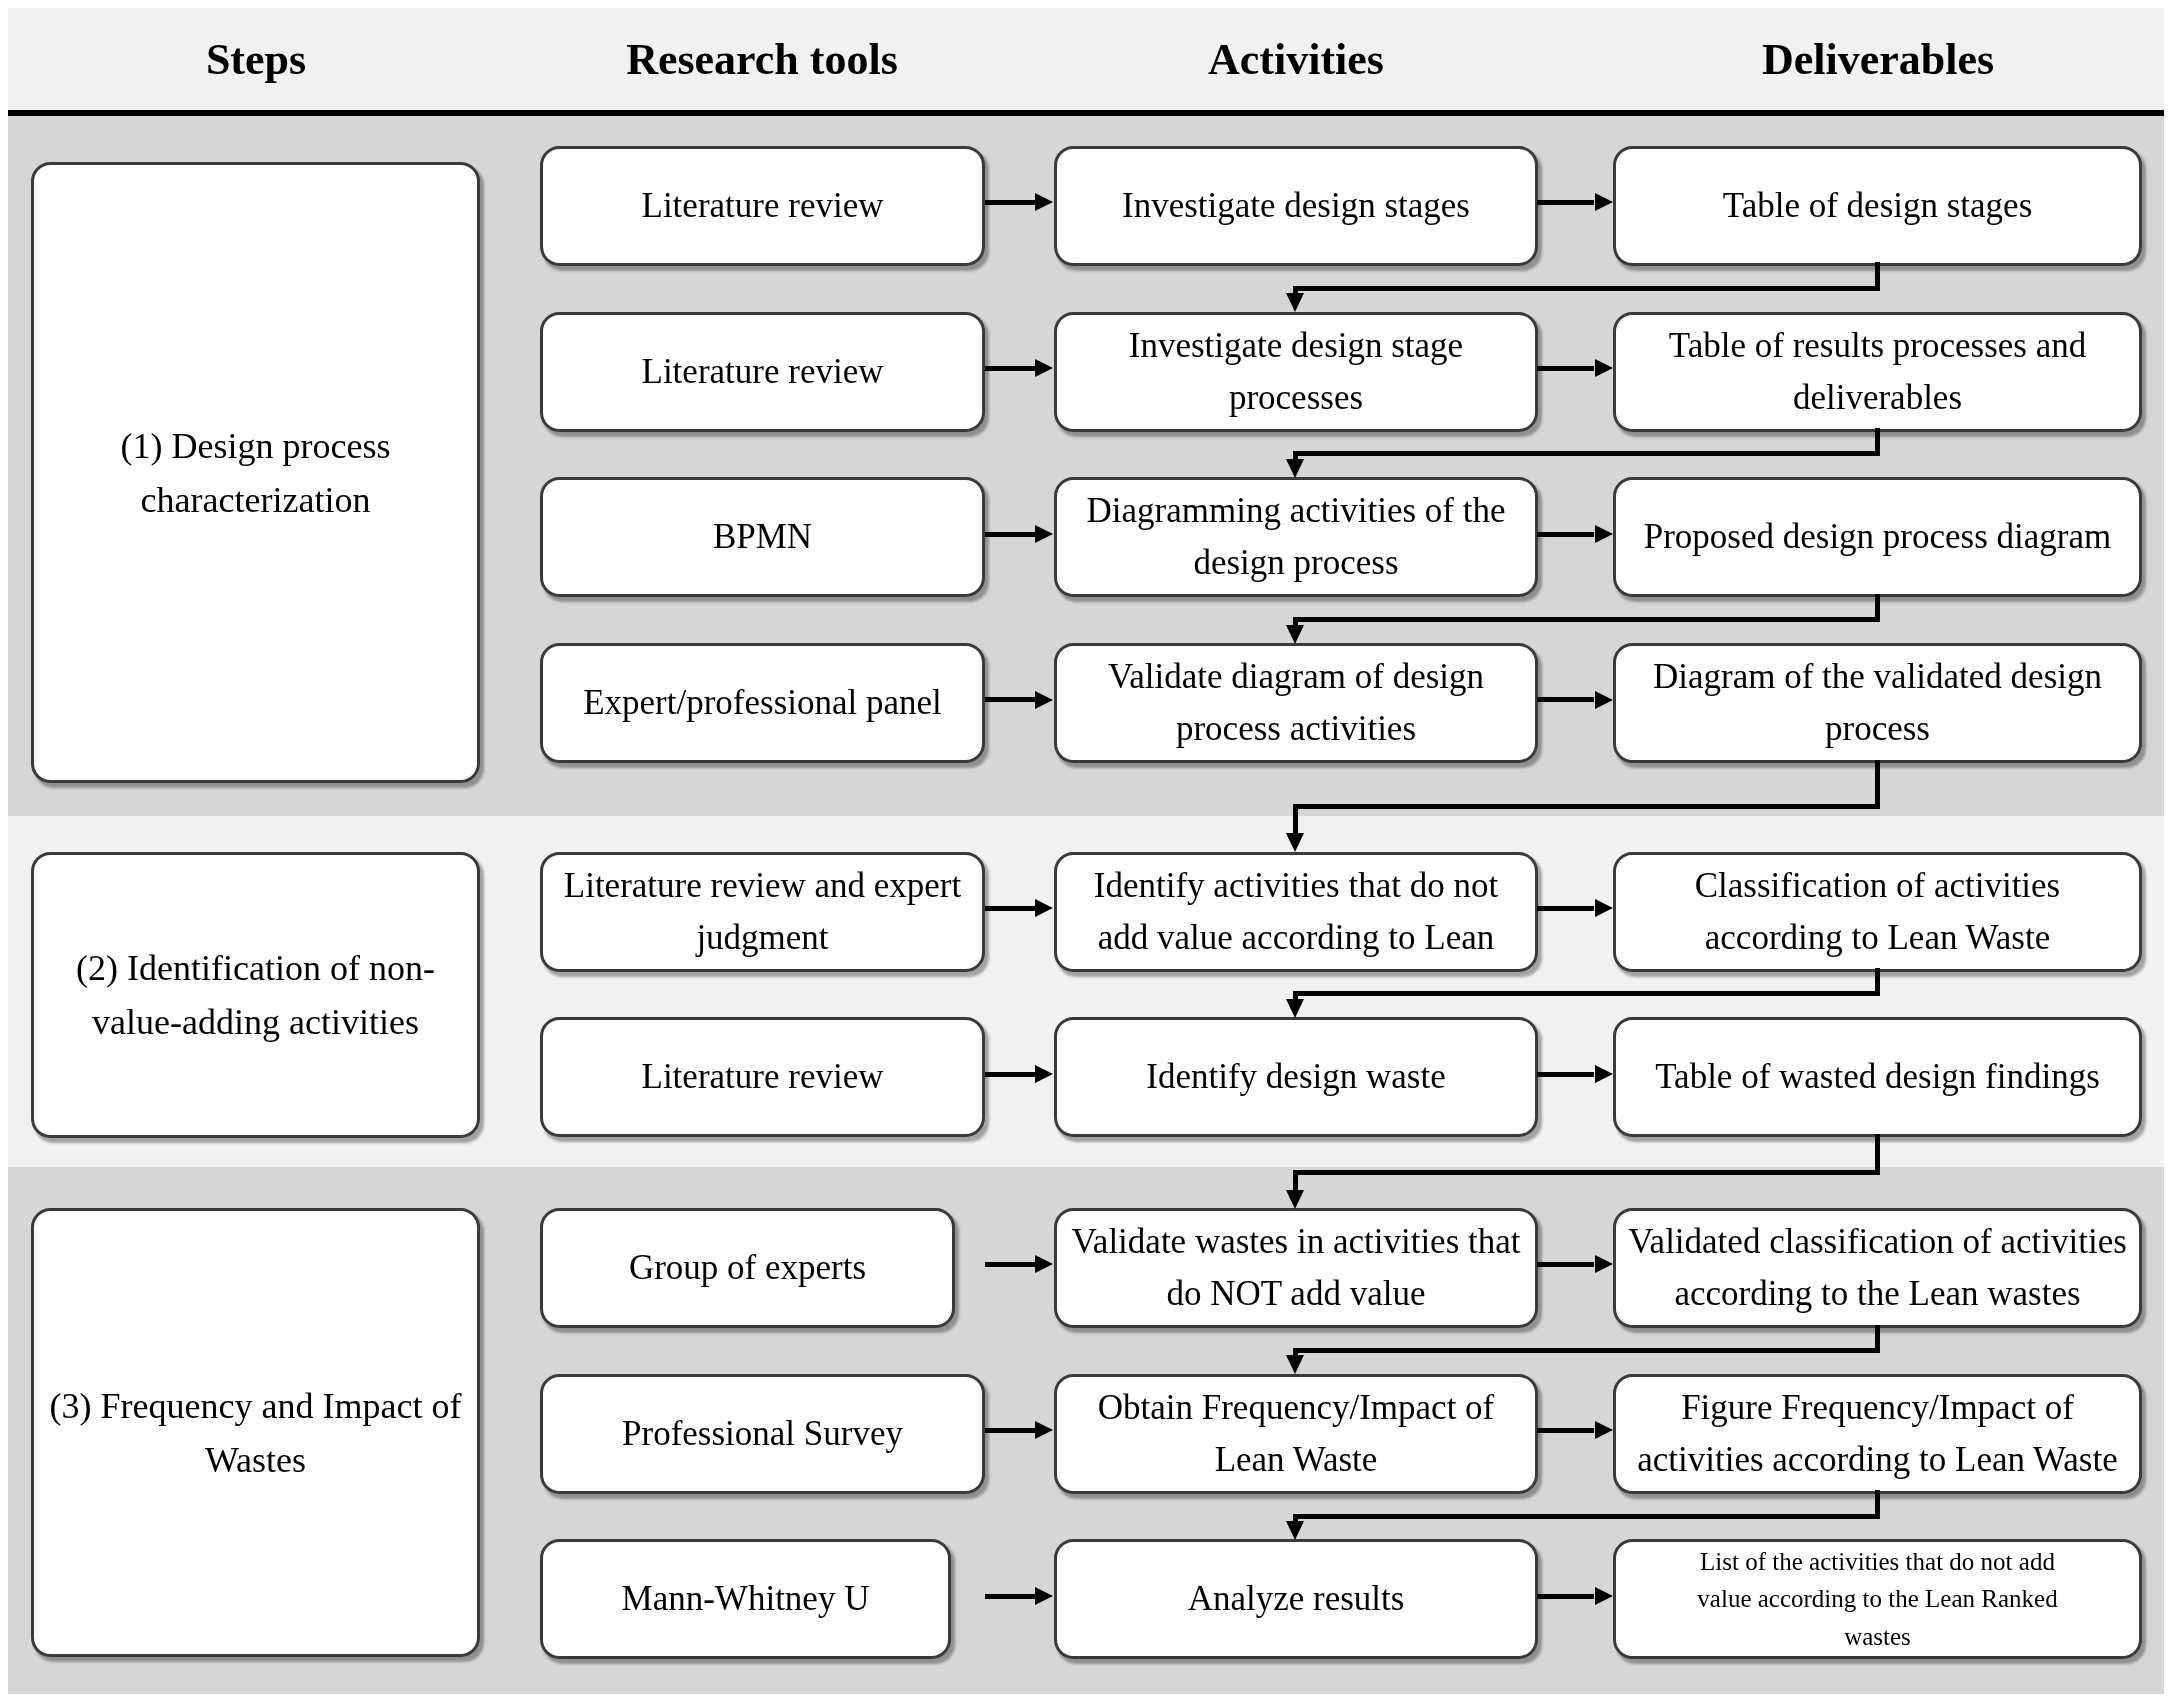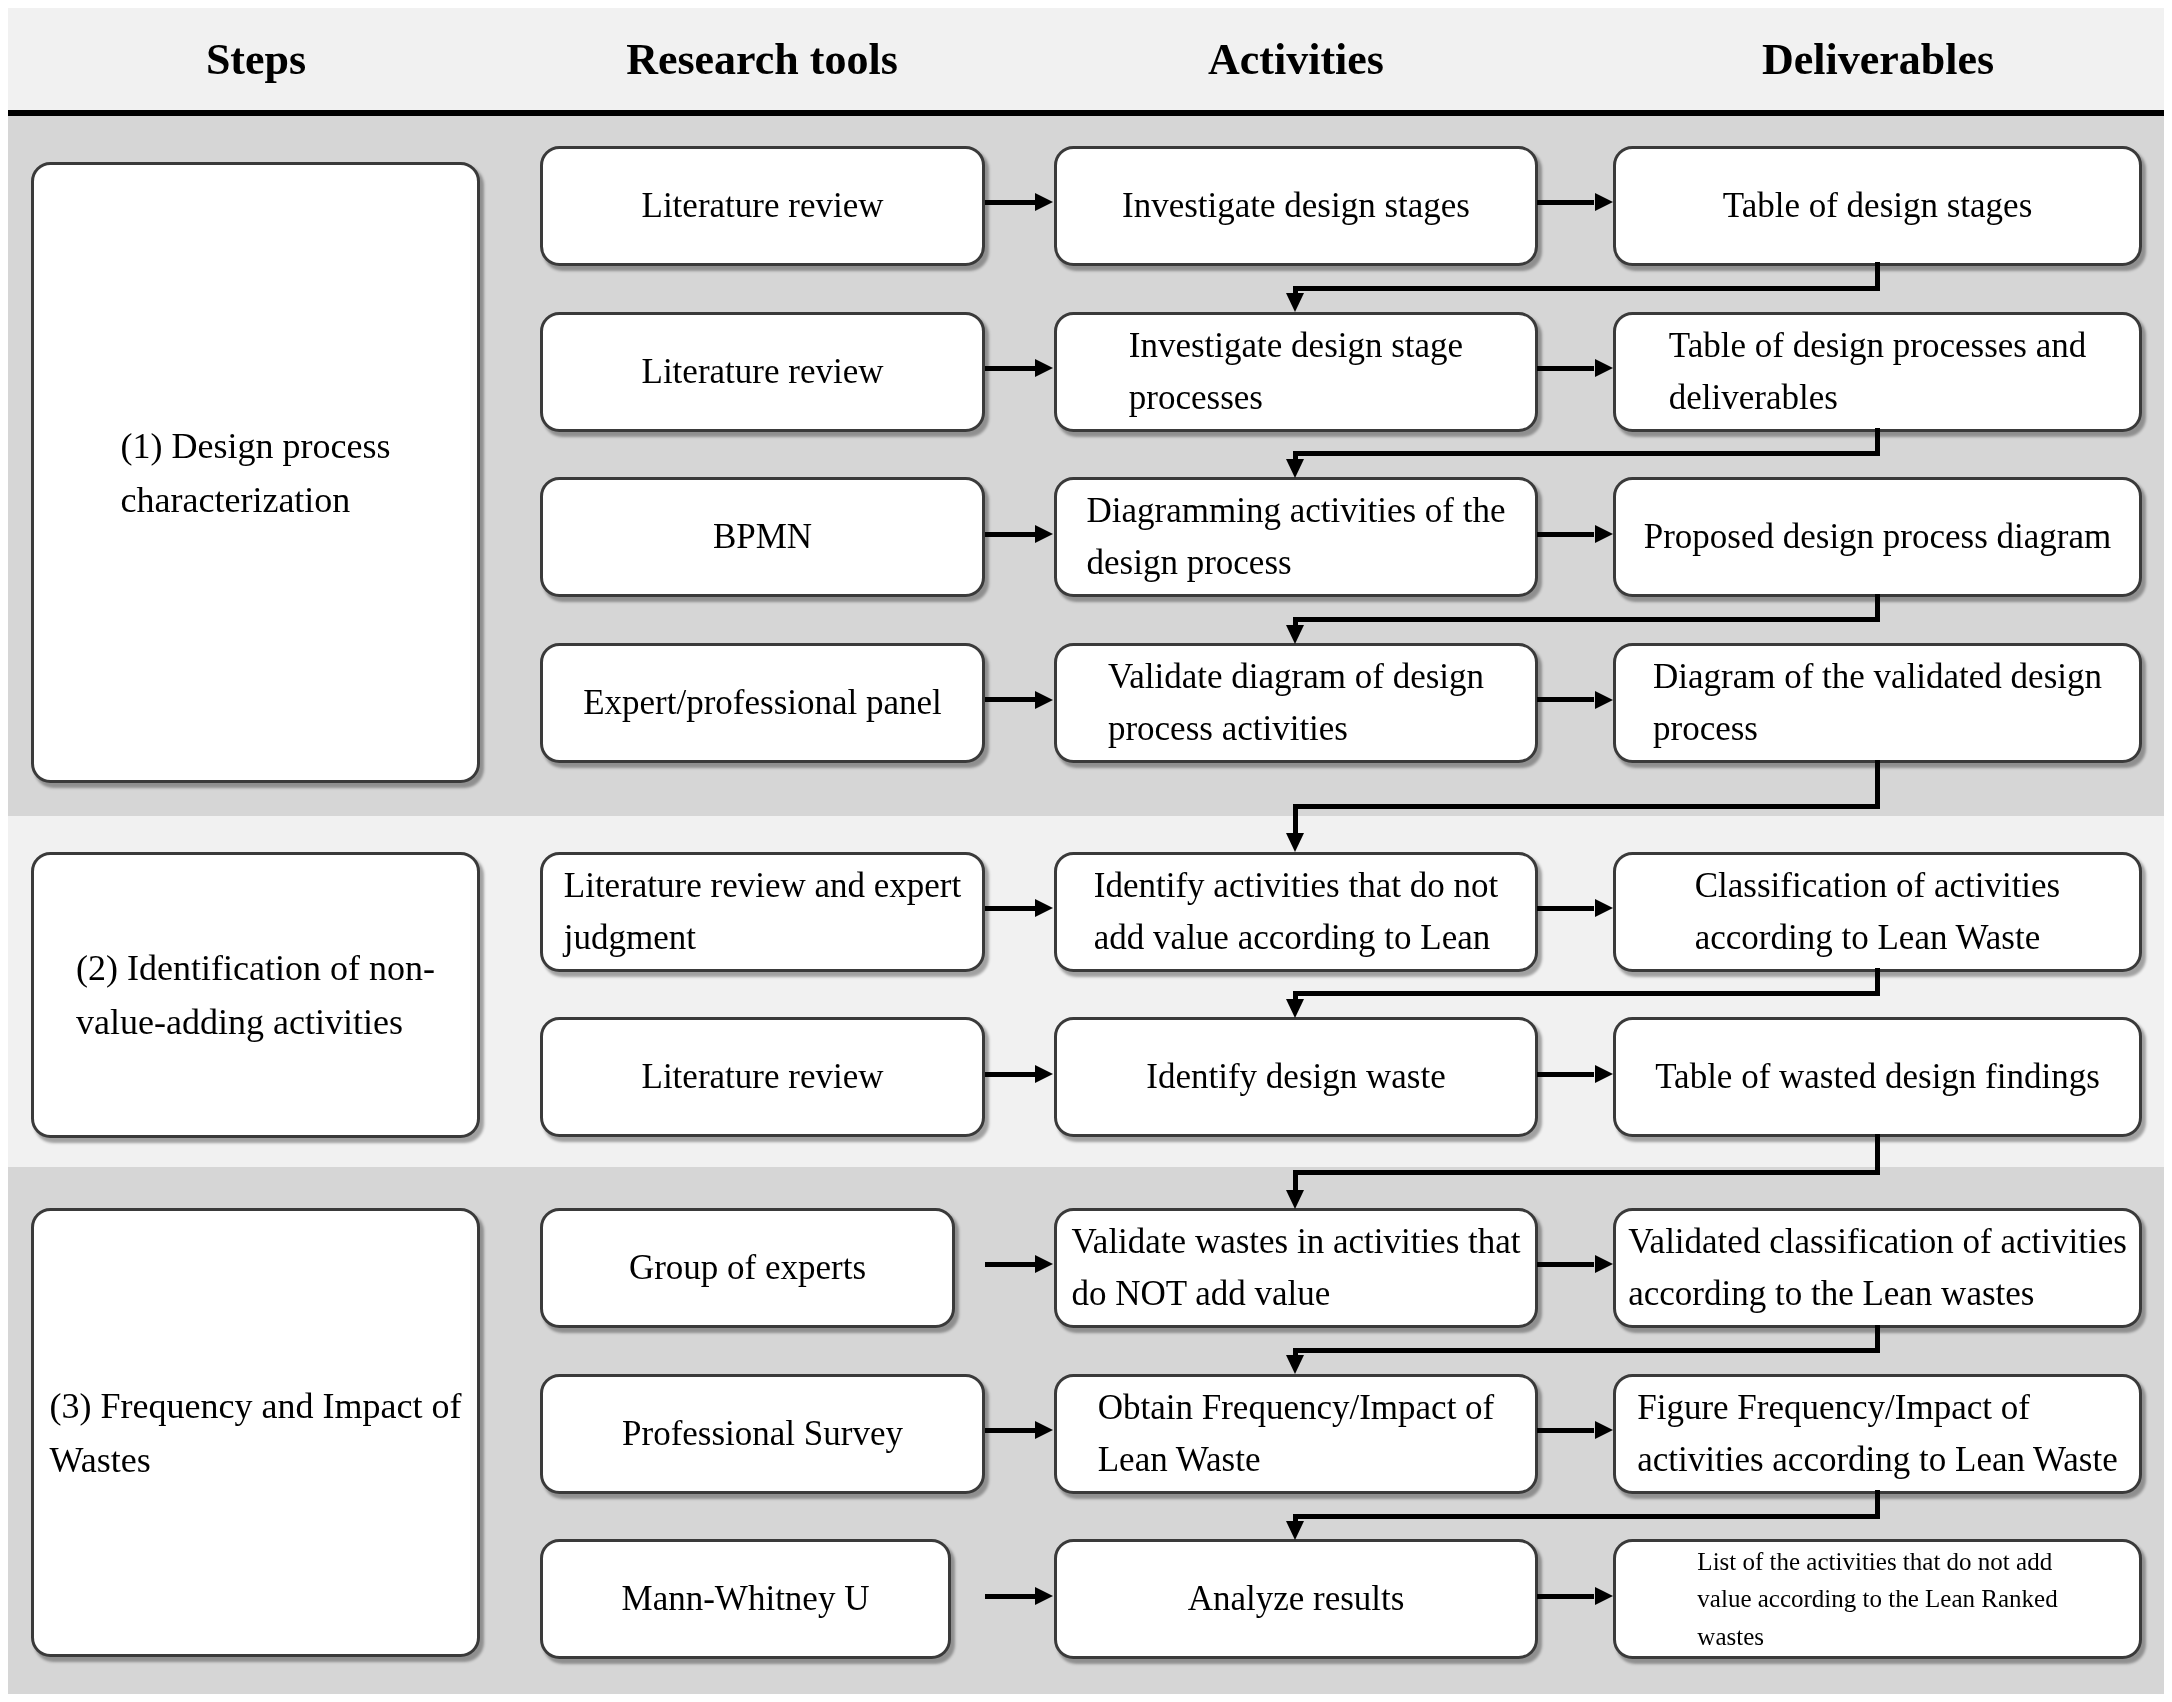--- a/index.html
+++ b/index.html
@@ -10,21 +10,21 @@
   }
   .band{position:absolute;left:8px;width:2156px;}
   .divider{position:absolute;left:8px;width:2156px;height:6.5px;}
   .hcell{
     position:absolute;top:8px;height:102px;display:flex;align-items:center;justify-content:center;
     transform:translateX(-50%);font-weight:700;font-size:44px;white-space:nowrap;
   }
   .box{
     position:absolute;background:#ffffff;border:3.2px solid #3a3a3a;border-radius:19.4px;
     box-shadow:3.2px 4.9px 2.7px rgba(0,0,0,0.33);
-    display:flex;align-items:center;justify-content:center;text-align:left;
+    display:flex;align-items:center;justify-content:center;text-align:center;
     box-sizing:border-box;padding:4.3px 12px;white-space:pre-line;line-height:1.5;
   }
   .seg{position:absolute;}
   .head-right{position:absolute;width:0;height:0;border-top:9.2px solid transparent;border-bottom:9.2px solid transparent;}
   .head-down{position:absolute;width:0;height:0;border-left:9.2px solid transparent;border-right:9.2px solid transparent;}
 </style>
 </head>
 <body>
 
 <div class="canvas">
@@ -43,21 +43,21 @@
       <div class="box fit" style="left: 540px; width: 445px; top: 146px; height: 120px; border-color: rgb(58, 58, 58); font-size: 35px;">Literature review</div>
       <div class="box fit" style="left: 1054px; width: 484px; top: 146px; height: 120px; border-color: rgb(58, 58, 58); font-size: 35px;">Investigate design stages</div>
       <div class="box fit" style="left: 1613px; width: 529px; top: 146px; height: 120px; border-color: rgb(58, 58, 58); font-size: 35px;">Table of design stages</div>
       <div class="seg" style="left: 985px; top: 200px; width: 50px; height: 4.9px; background: rgb(0, 0, 0);"></div>
       <div class="head-right" style="left: 1035px; top: 193px; border-left: 18.4px solid rgb(0, 0, 0);"></div>
       <div class="seg" style="left: 1537px; top: 200px; width: 57px; height: 4.9px; background: rgb(0, 0, 0);"></div>
       <div class="head-right" style="left: 1595px; top: 193px; border-left: 18.4px solid rgb(0, 0, 0);"></div>
       <div class="box fit" style="left: 540px; width: 445px; top: 312px; height: 120px; border-color: rgb(58, 58, 58); font-size: 35px;">Literature review</div>
       <div class="box fit" style="left: 1054px; width: 484px; top: 312px; height: 120px; border-color: rgb(58, 58, 58); font-size: 35px;">Investigate design stage
 processes</div>
-      <div class="box fit" style="left: 1613px; width: 529px; top: 312px; height: 120px; border-color: rgb(58, 58, 58); font-size: 35px;">Table of design processes and
+      <div class="box fit" style="left: 1613px; width: 529px; top: 312px; height: 120px; border-color: rgb(58, 58, 58); font-size: 35px;">Table of results processes and
 deliverables</div>
       <div class="seg" style="left: 985px; top: 366px; width: 50px; height: 4.9px; background: rgb(0, 0, 0);"></div>
       <div class="head-right" style="left: 1035px; top: 359px; border-left: 18.4px solid rgb(0, 0, 0);"></div>
       <div class="seg" style="left: 1537px; top: 366px; width: 57px; height: 4.9px; background: rgb(0, 0, 0);"></div>
       <div class="head-right" style="left: 1595px; top: 359px; border-left: 18.4px solid rgb(0, 0, 0);"></div>
       <div class="box fit" style="left: 540px; width: 445px; top: 477px; height: 120px; border-color: rgb(58, 58, 58); font-size: 35px;">BPMN</div>
       <div class="box fit" style="left: 1054px; width: 484px; top: 477px; height: 120px; border-color: rgb(58, 58, 58); font-size: 35px;">Diagramming activities of the
 design process</div>
       <div class="box fit" style="left: 1613px; width: 529px; top: 477px; height: 120px; border-color: rgb(58, 58, 58); font-size: 35px;">Proposed design process diagram</div>
       <div class="seg" style="left: 985px; top: 532px; width: 50px; height: 4.9px; background: rgb(0, 0, 0);"></div>

